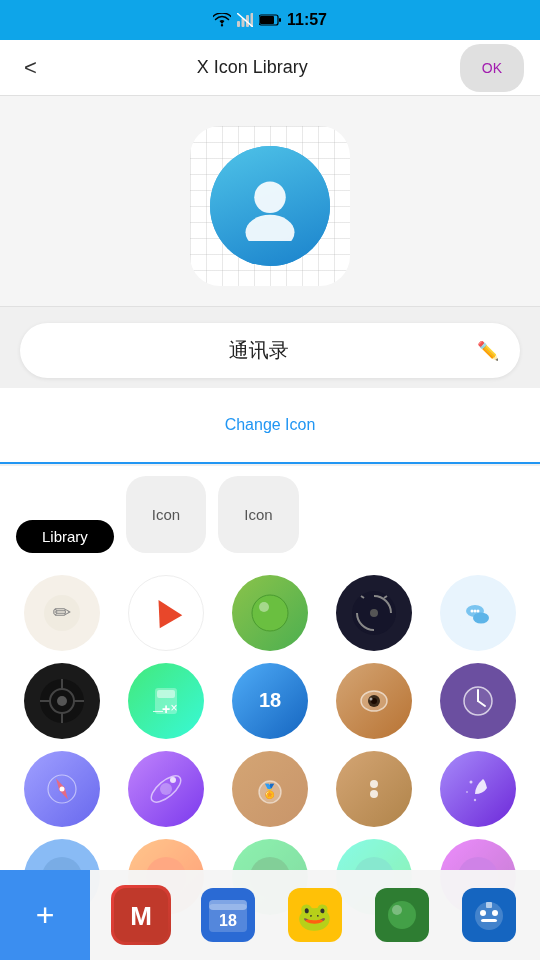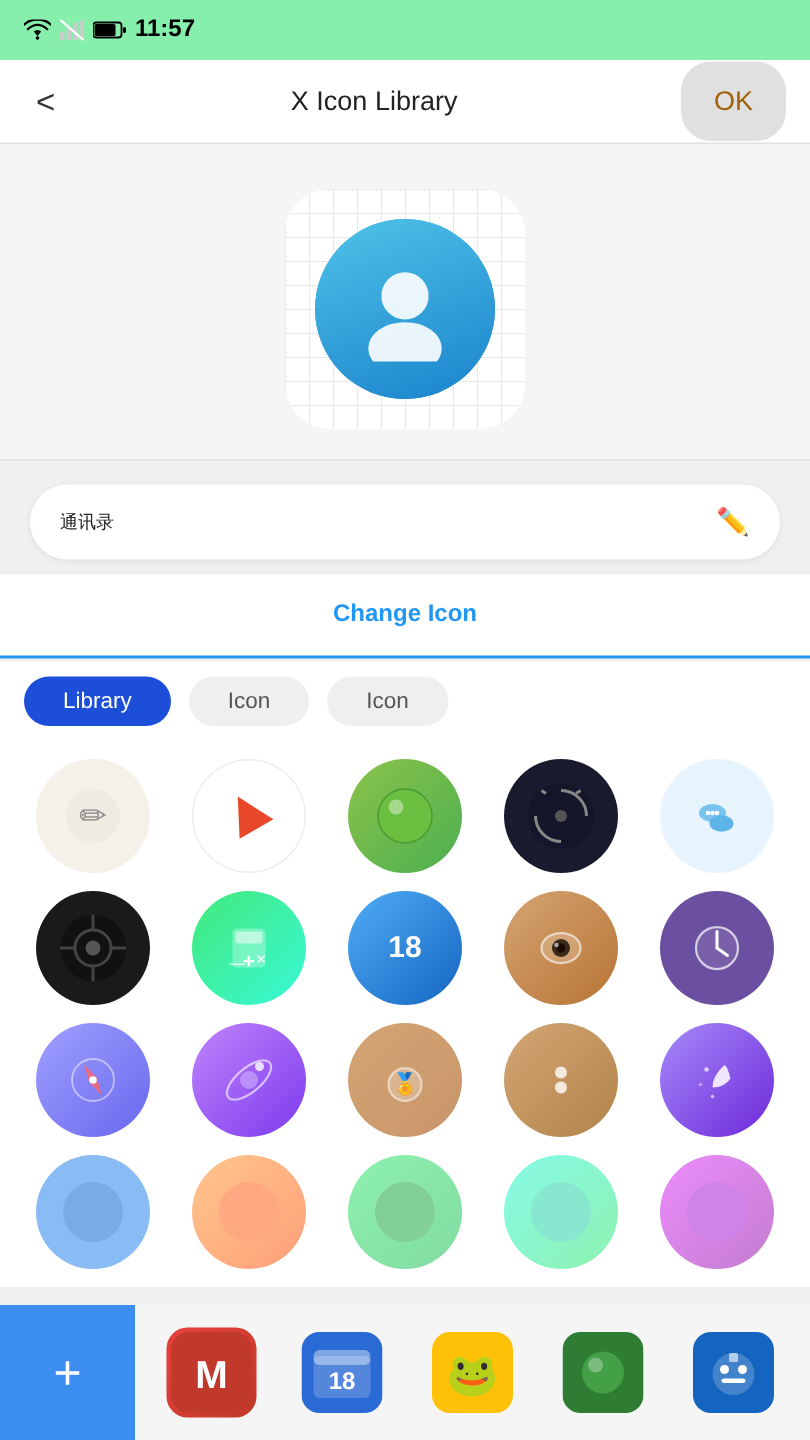--- a/index.html
+++ b/index.html
@@ -10,24 +10,24 @@
       font-family: -apple-system, 'Helvetica Neue', Arial, sans-serif;
       background: #f0f0f0;
       overflow: hidden;
       position: relative;
     }
 
     
     .status-bar {
       width: 100%;
       height: 40px;
-      background: #86efac;
-      display: flex;
-      align-items: center;
-      justify-content: flex-start;
+      background: #0ea5e9;
+      display: flex;
+      align-items: center;
+      justify-content: center;
       padding: 2px 16px;
       gap: 8px;
     }
     .status-icons {
       display: flex;
       align-items: center;
       gap: 6px;
     }
     .status-time {
       font-size: 16px;
@@ -55,22 +55,22 @@
     .header-title {
       font-size: 18px;
       color: #222;
       font-weight: 500;
     }
     .header-ok {
       background: #e0e0e0;
       border: none;
       border-radius: 20px;
       padding: 16px 22px;
-      font-size: 18px;
-      color: #a16207;
+      font-size: 14px;
+      color: #a21caf;
       cursor: pointer;
     }
 
     
     .icon-preview-area {
       background: #f5f5f5;
       display: flex;
       flex-direction: column;
       align-items: center;
       padding: 30px 0 20px;
@@ -128,44 +128,44 @@
       margin: 16px 20px 0;
       background: #fff;
       border-radius: 30px;
       padding: 14px 20px;
       display: flex;
       align-items: center;
       justify-content: space-between;
       box-shadow: 0 1px 4px rgba(0,0,0,0.08);
     }
     .app-name-text {
-      font-size: 12px;
+      font-size: 20px;
       color: #222;
       flex: 1;
+      text-align: center;
     }
     .edit-icon {
       color: #555;
       font-size: 18px;
     }
 
     
     .tabs-row {
       background: #fff;
       display: flex;
       border-bottom: 2px solid #f0f0f0;
       margin-top: 10px;
     }
     .tab-item {
       flex: 1;
       text-align: center;
-      padding: 18px 0;
+      padding: 28px 0;
       font-size: 16px;
       cursor: pointer;
       position: relative;
-      font-weight: bold;
     }
     .tab-item.active {
       color: #2196F3;
       border-bottom: 2.5px solid #2196F3;
     }
     .tab-item.inactive {
       color: #666;
     }
 
     
@@ -176,22 +176,23 @@
       gap: 12px;
     }
     .sub-tab {
       border-radius: 20px;
       padding: 8px 26px;
       font-size: 15px;
       cursor: pointer;
       border: none;
     }
     .sub-tab.active {
-      background: #1d4ed8;
+      background: #000000;
       color: #fff;
+      margin-top: 44px;
     }
     .sub-tab.inactive {
       background: #efefef;
       color: #555;
     }
 
     
     .icon-grid {
       background: #fff;
       padding: 12px 16px;

